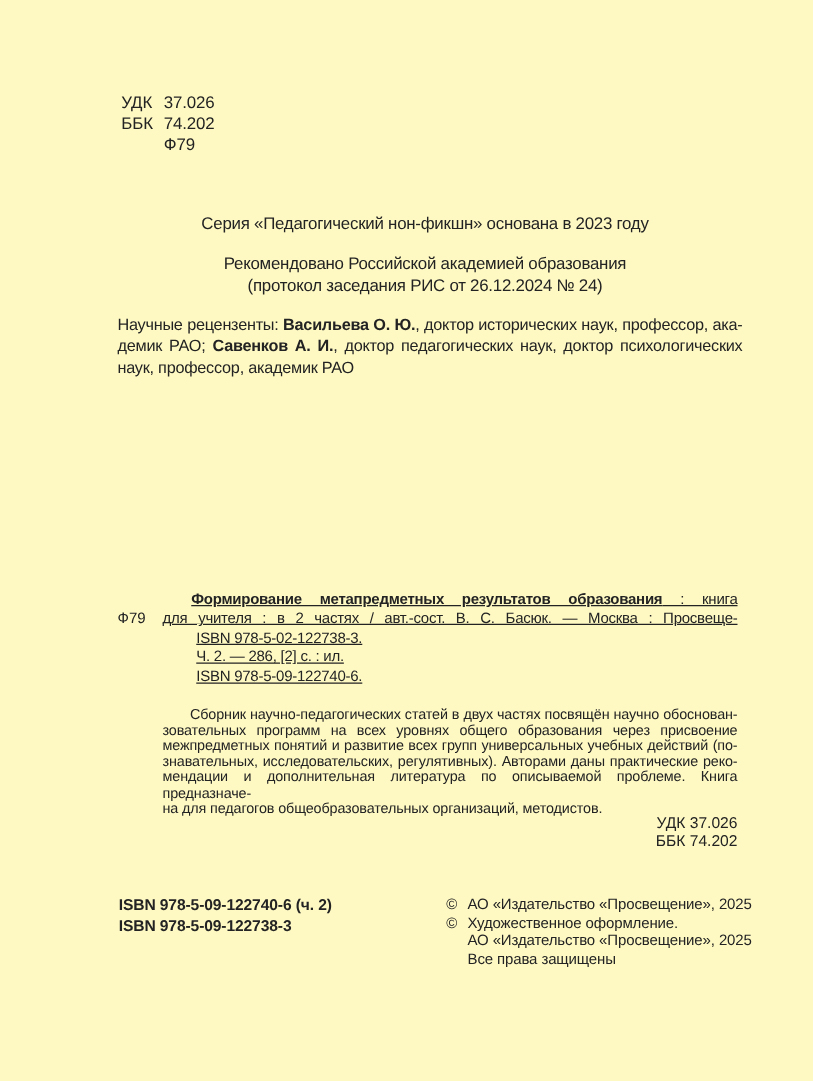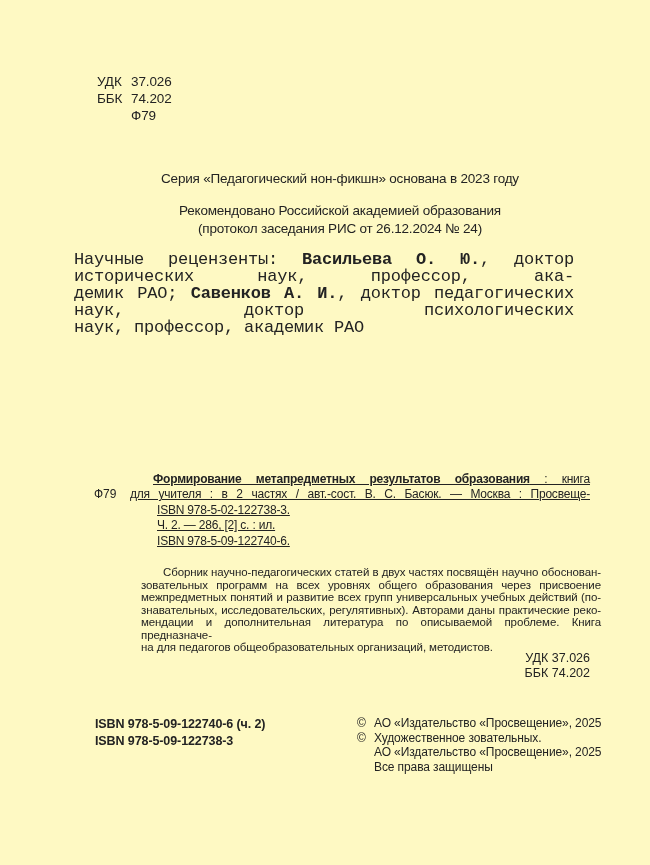--- a/index.html
+++ b/index.html
@@ -16,33 +16,33 @@
   
   .top-codes { position:absolute; left:97px; top:74px; font-size:13.5px; line-height:16.8px; letter-spacing:-0.1px; }
   .code-row { display:flex; }
   .code-label { width:34px; }
 
   
   .series { position:absolute; left:90px; top:171px; width:500px; text-align:center; font-size:13.5px; letter-spacing:-0.2px; }
   .approval { position:absolute; left:90px; top:202px; width:500px; text-align:center; font-size:13.5px; line-height:17.5px; letter-spacing:-0.2px; }
 
   
-  .reviewers { position:absolute; left:74px; top:251px; width:500px; font-size:17px; line-height:17px; letter-spacing:-0.2px;font-family:Liberation Mono, monospace; }
+  .reviewers { position:absolute; left:94px; top:251px; width:500px; font-size:13px; line-height:17px; letter-spacing:-0.2px; }
   .jline { text-align:justify; text-align-last:justify; }
   .b { font-weight:bold; }
 
   
   .card { position:absolute; left:130px; top:472px; width:460px; font-size:12px; line-height:15.4px; letter-spacing:-0.2px;text-decoration:underline; }
   .card-line1 { padding-left:23px; }
   .card-line2 { position:relative; }
   .hang-sign { position:absolute; left:-36px; top:0; letter-spacing:0; }
   .card-ind { padding-left:27px; }
 
   
-  .annotation { position:absolute; left:130px; top:566px; width:460px; font-size:11.5px; line-height:12.5px; letter-spacing:-0.1px;margin-left:11px; }
+  .annotation { position:absolute; left:130px; top:566px; width:460px; font-size:11.5px; line-height:12.5px; letter-spacing:-0.1px; }
   .ann-indent { padding-left:22px; }
 
   
   .codes-right { position:absolute; left:130px; top:651px; width:460px; text-align:right; font-weight:normal; font-size:12.5px; line-height:15.2px; }
 
   
   .bottom-isbn { position:absolute; left:95px; top:716px; font-weight:bold; font-size:12.5px; line-height:17px; letter-spacing:-0.1px; }
   .copyright { position:absolute; left:357px; top:716px; font-size:12px; line-height:14.5px; letter-spacing:-0.1px; }
   .c-row { display:flex; }
   .c-sym { width:17px; }
@@ -107,21 +107,21 @@
     <div>ISBN 978-5-09-122738-3</div>
   </div>
 
   <div class="copyright">
     <div class="c-row">
       <span class="c-sym">©</span>
       <span>АО «Издательство «Просвещение», 2025</span>
     </div>
     <div class="c-row">
       <span class="c-sym">©</span>
-      <span>Художественное зовательных.</span>
+      <span>Художественное оформление.</span>
     </div>
     <div class="c-row">
       <span class="c-sym"></span>
       <span>АО «Издательство «Просвещение», 2025</span>
     </div>
     <div class="c-row">
       <span class="c-sym"></span>
       <span>Все права защищены</span>
     </div>
   </div>

